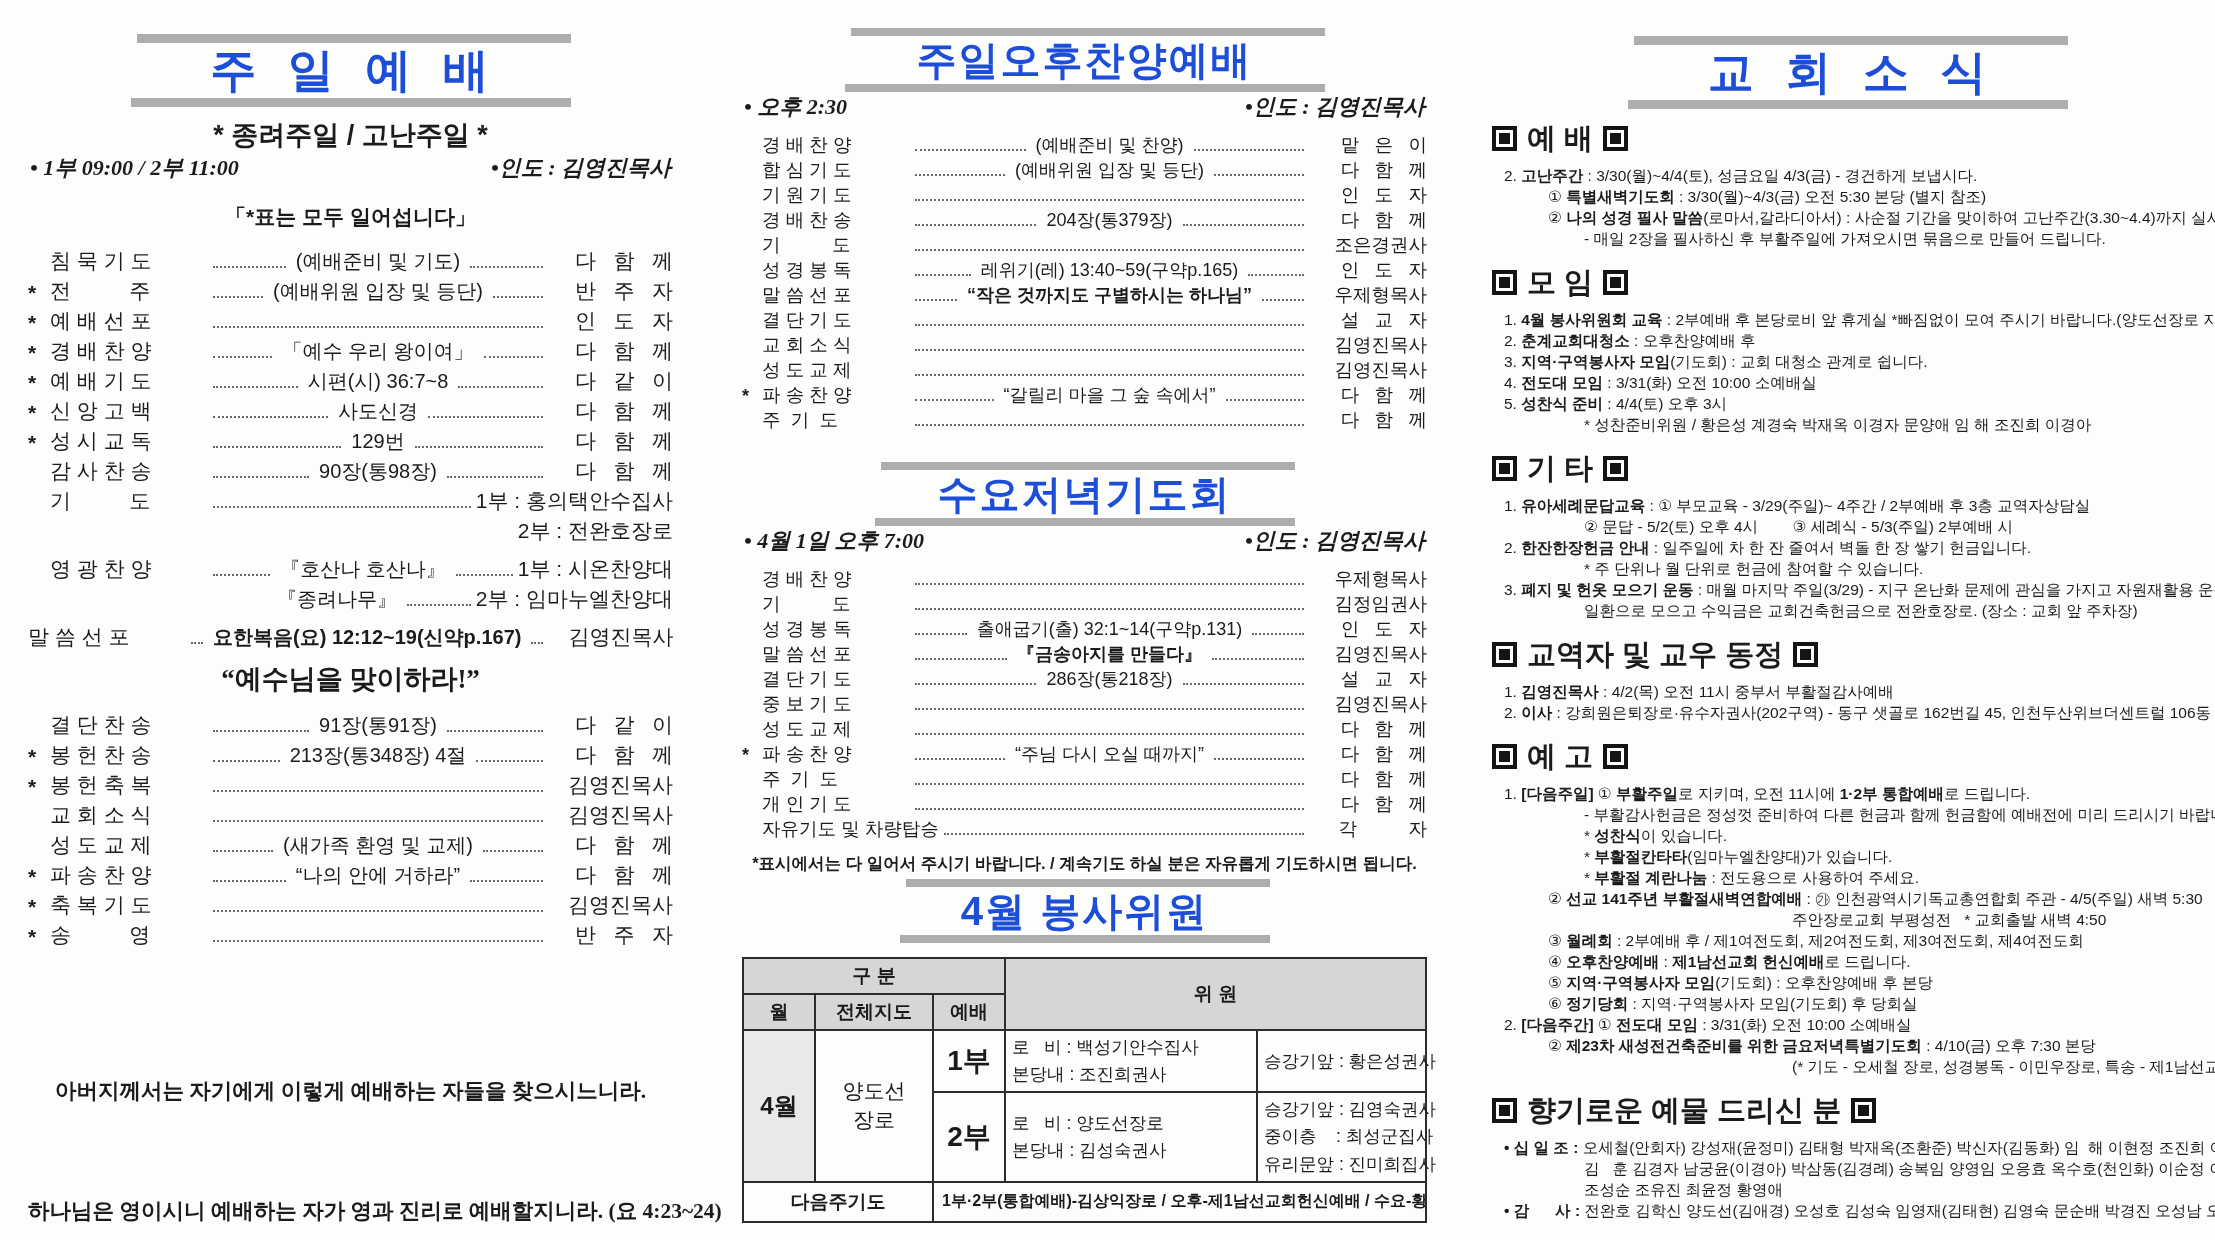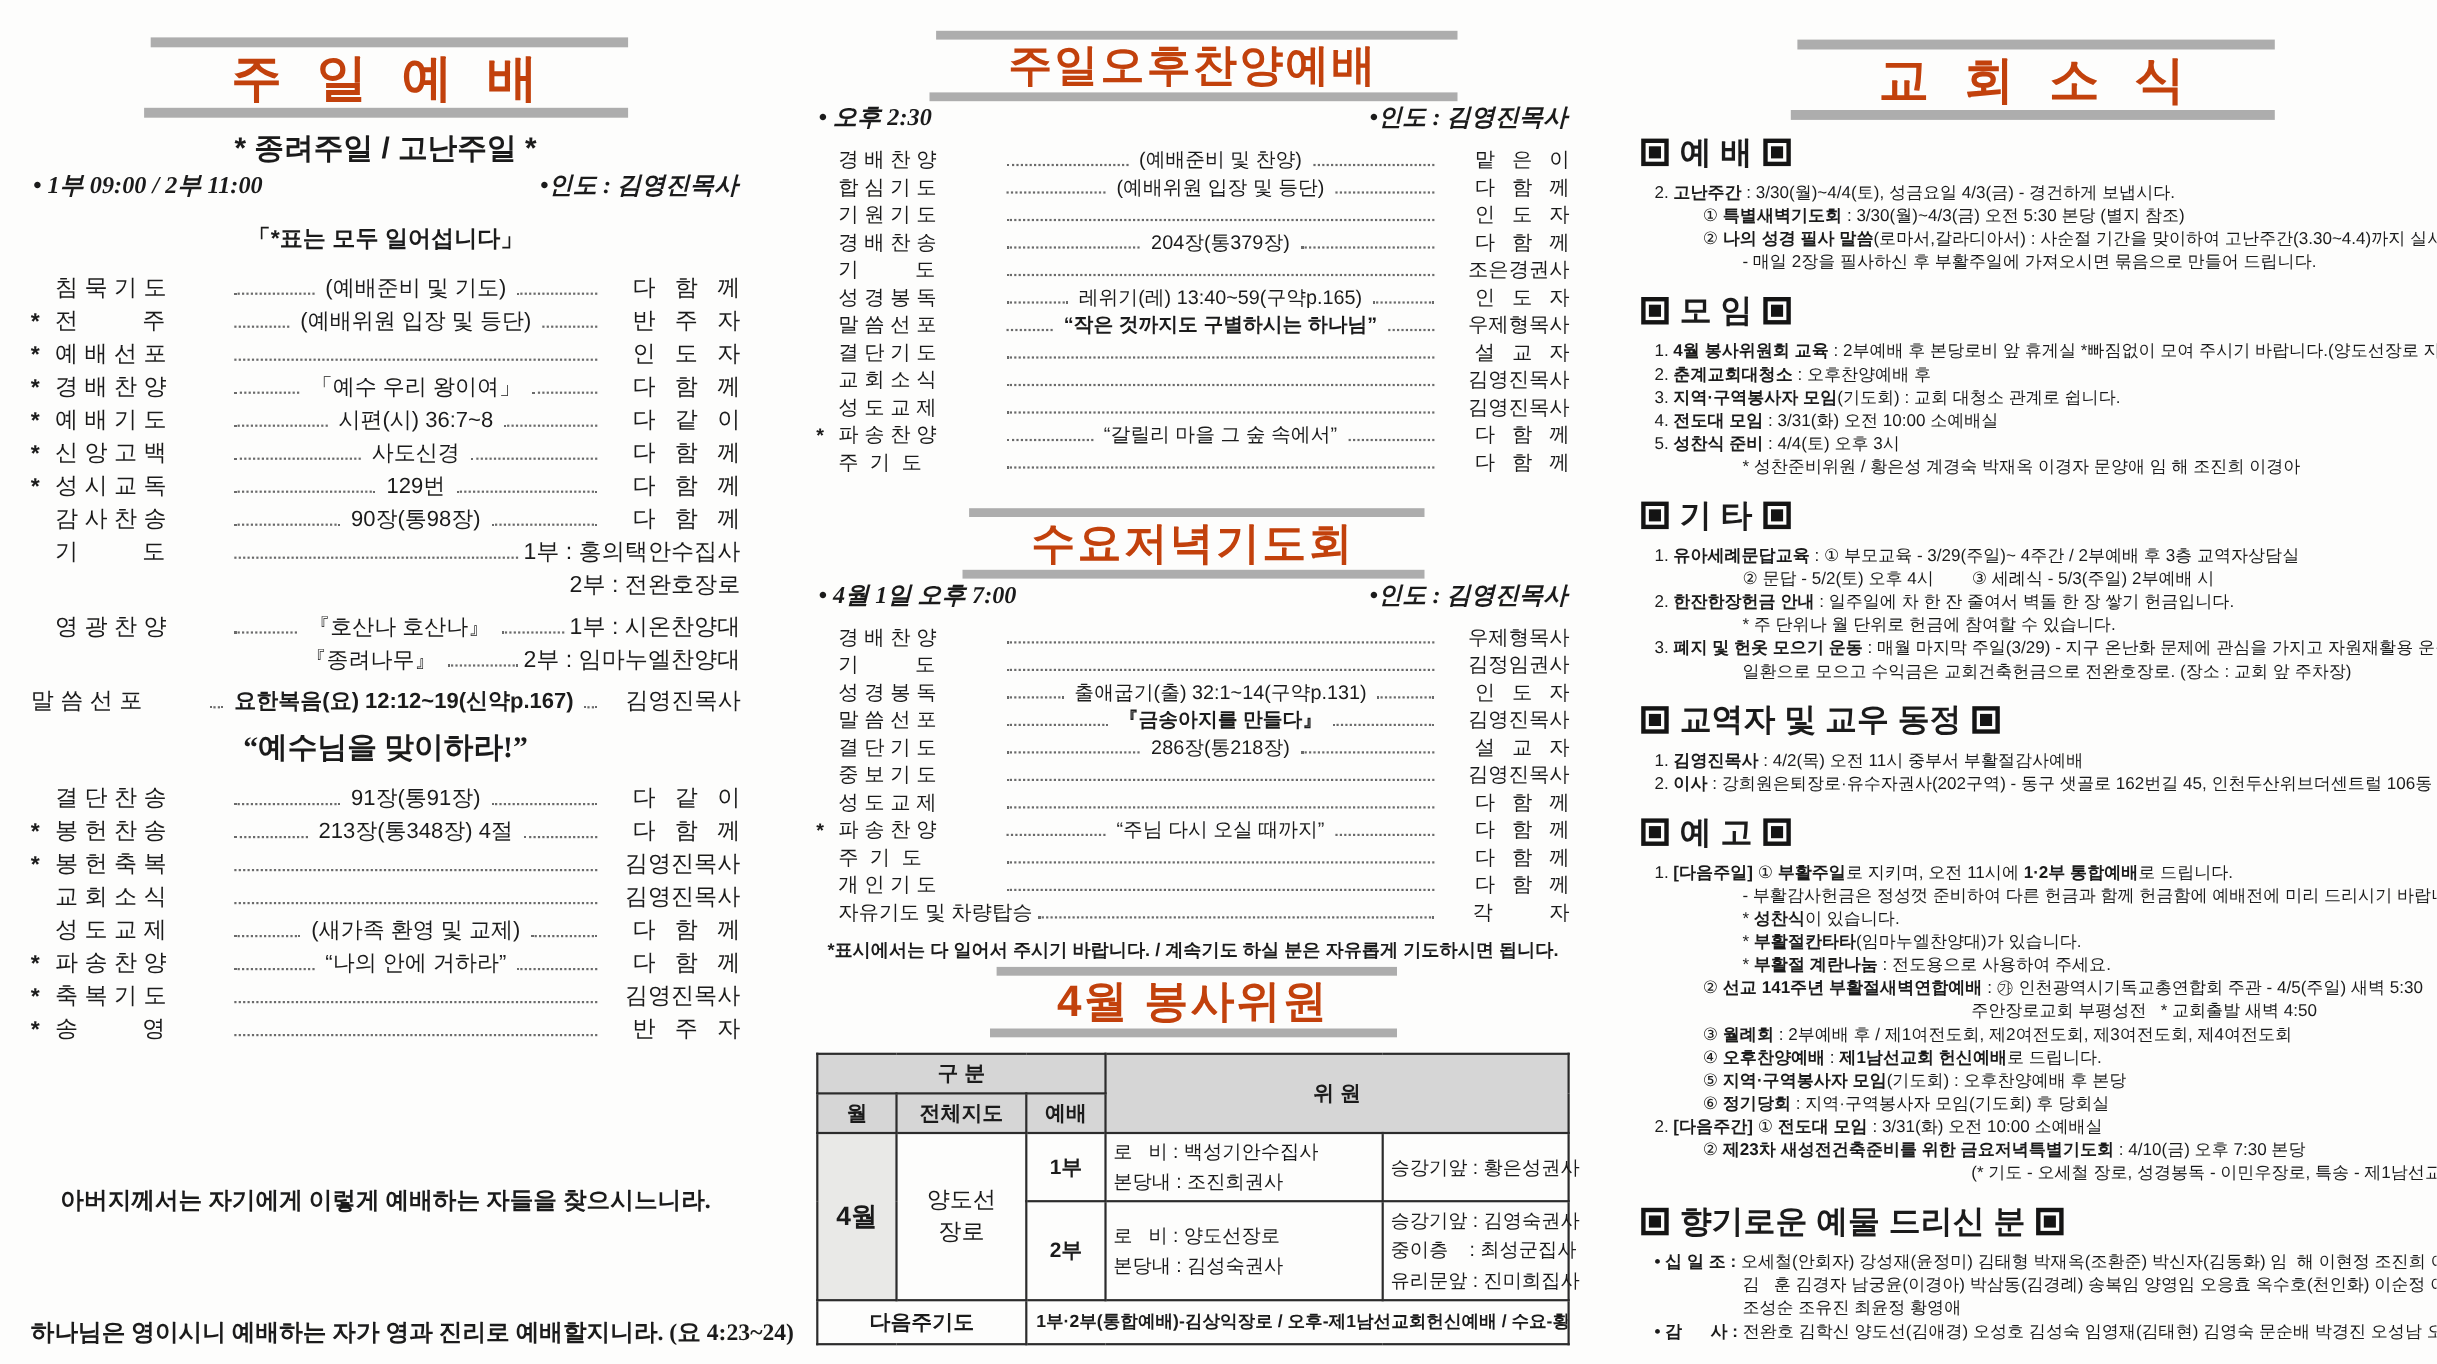--- a/index.html
+++ b/index.html
@@ -11,21 +11,21 @@
   .col{position:absolute;top:0;}
   .col-left{left:28px;top:34px;width:645px;}
   .col-mid{left:742px;top:28px;width:685px;}
   .col-right{left:1492px;top:36px;width:712px;}
 
   
   .headbox{margin:0 auto;}
   .hbar{height:9px;background:#adadad;}
   .hbar.top{margin-left:6px;}
   .htitle{
-    text-align:center;font-weight:bold;color:#c2410c;
+    text-align:center;font-weight:bold;color:#1d4ed8;
     font-size:46px;line-height:1.15;padding:1px 0;letter-spacing:2px;
     white-space:pre;
   }
   .headbox.small .htitle{font-size:40px;}
   .headbox.small .hbar{height:8px;}
 
   .subtitle{text-align:center;font-weight:bold;font-size:27px;margin-top:10px;white-space:pre;}
   .meta{display:flex;justify-content:space-between;align-items:baseline;padding:0 2px;}
   .hand{
     font-family:"Liberation Serif","DejaVu Serif",serif;
@@ -59,21 +59,21 @@
     margin-top:44px;text-align:center;font-weight:bold;font-size:21.5px;line-height:1.85;
     font-family:"Liberation Serif","DejaVu Serif",serif;white-space:pre;
   }
 
   
   .ctab{border-collapse:collapse;width:100%;margin-top:14px;table-layout:fixed;}
   .ctab td{border:2px solid #2c2c2c;padding:3px 6px;font-size:17.5px;vertical-align:middle;}
   .ctab .hd td{background:#d6d6d6;font-weight:bold;text-align:center;font-size:19px;padding:4px 2px;}
   .ctab .mon{background:#e9e9e7;font-weight:bold;text-align:center;font-size:24px;}
   .ctab .ovl{text-align:center;font-size:21px;line-height:1.35;}
-  .ctab .part{text-align:center;font-weight:bold;font-size:19px;}
+  .ctab .part{text-align:center;font-weight:bold;font-size:28px;}
   .ctab .pl div{white-space:pre;line-height:1.55;font-size:17.5px;}
   .ctab .lbl{font-weight:bold;text-align:center;font-size:19px;white-space:pre;}
   .ctab .ftx{font-size:16px;white-space:nowrap;overflow:hidden;font-weight:bold;}
   .ctab .ft td{padding:6px 8px;}
 
   
   .rsec-h{display:flex;align-items:center;gap:10px;font-size:29px;font-weight:bold;margin:14px 0 6px;white-space:pre;}
   .rsec-h:first-child{margin-top:10px;}
   .sq{display:inline-block;width:17px;height:17px;border:4px solid #141414;position:relative;flex:0 0 auto;}
   .sq::after{content:"";position:absolute;inset:3px;background:#141414;}

